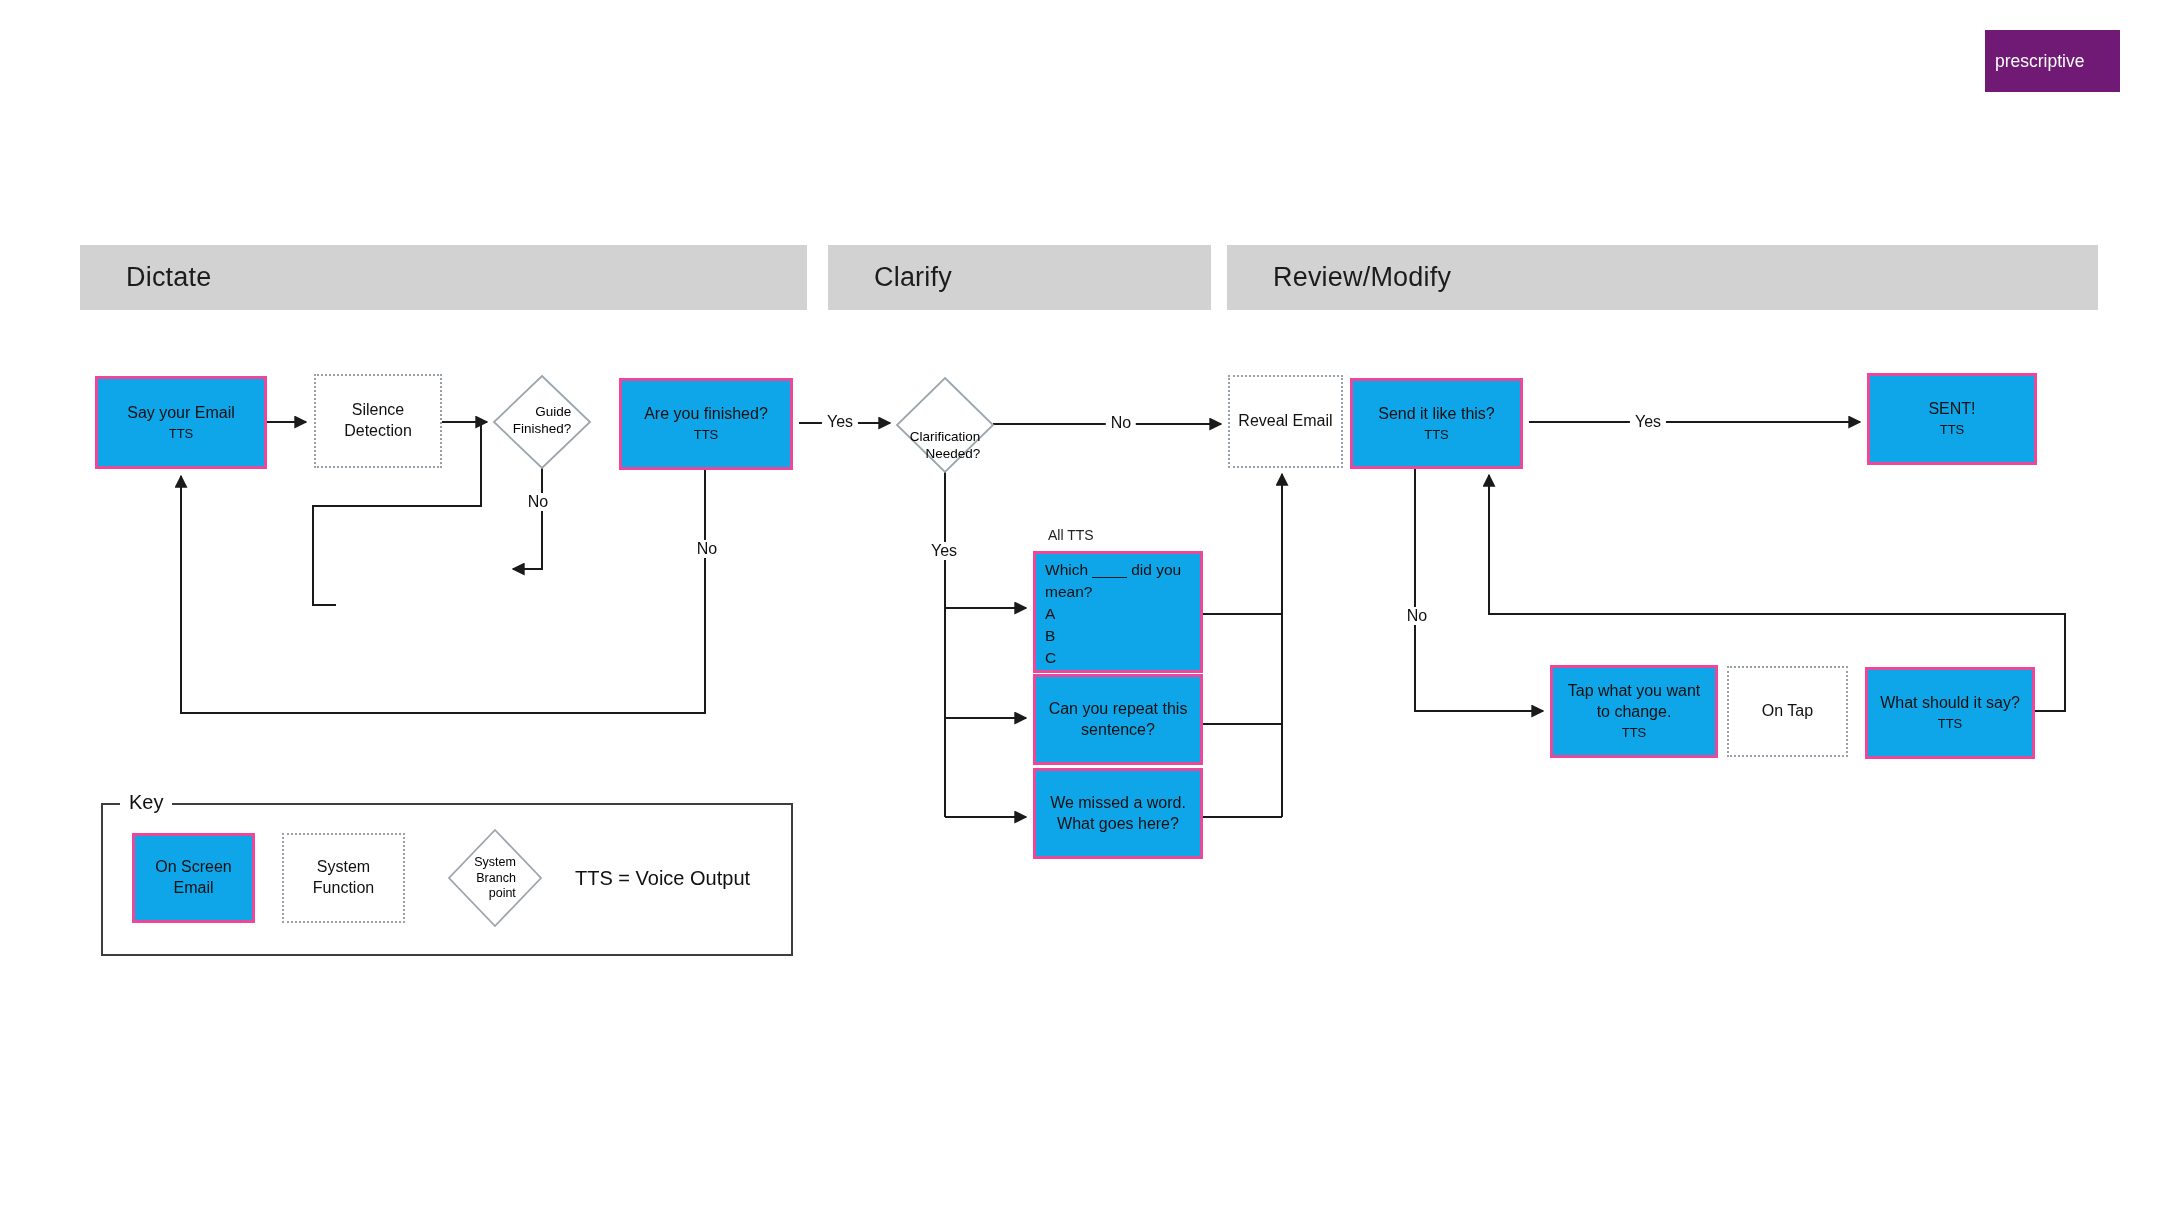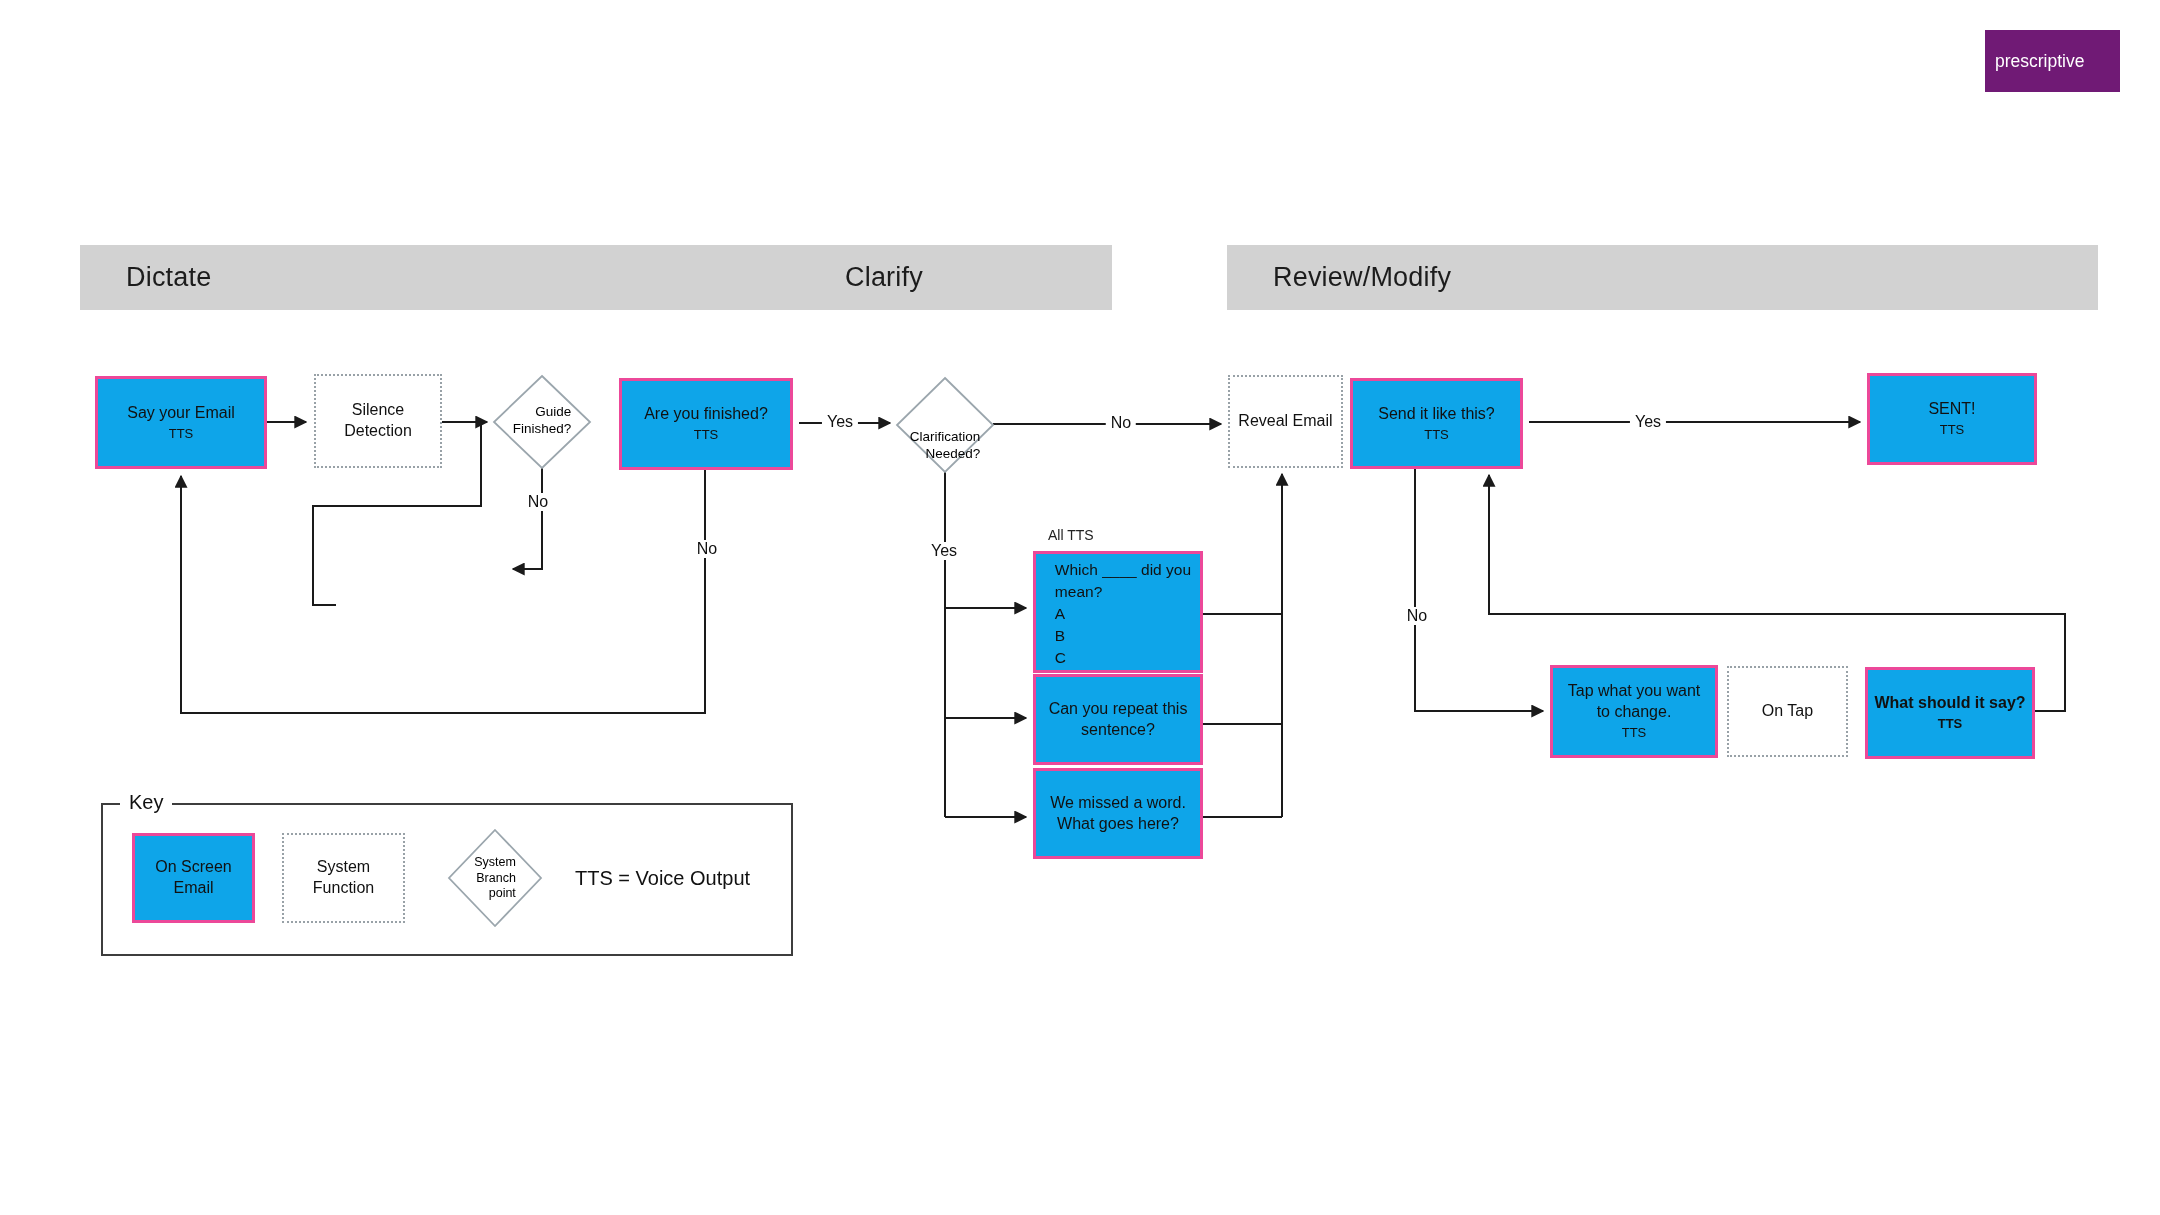--- a/index.html
+++ b/index.html
@@ -13,21 +13,21 @@
 
   .bar{position:absolute;top:245px;height:65px;background:#D2D2D2;display:flex;align-items:center;
        padding-left:46px;box-sizing:border-box;font-size:27px;color:#1c1c1c;letter-spacing:.2px;}
 
   .node{position:absolute;box-sizing:border-box;display:flex;flex-direction:column;
         justify-content:center;align-items:center;text-align:center;color:#111;}
   .solid{background:#0ea5e9;border:3px solid #ec4899;}
   .dotted{background:#ffffff;border:2px dotted #98A1A7;}
   .node-title{font-size:16px;line-height:1.3;white-space:pre-line;}
   .node-tts{font-size:13px;line-height:1.35;margin-top:1px;}
-  .align-left{justify-content:flex-start;align-items:flex-end;text-align:left;padding:5px 9px;}
+  .align-left{justify-content:flex-start;align-items:flex-start;text-align:left;padding:5px 9px;}
   .align-left .node-title{font-size:15.5px;line-height:1.42;}
 
   .dlabel{position:absolute;transform:translate(-50%,-50%);font-size:13.5px;line-height:1.25;
           text-align:right;color:#000000;white-space:pre-line;}
   .elabel{position:absolute;transform:translate(-50%,-50%);background:#ffffff;padding:0 5px;
           font-size:16px;color:#111;white-space:nowrap;}
   .flabel{position:absolute;font-size:14px;color:#222;white-space:nowrap;}
 
   .keybox{position:absolute;left:101px;top:803px;width:692px;height:153px;
           border:2px solid #3D3D3D;box-sizing:border-box;}
@@ -75,21 +75,21 @@
     <g fill="#ffffff" stroke="#9BA6AD" stroke-width="1.8">
       <polygon points="542,376 590,422 542,468 494,422"></polygon>
       <polygon points="945,378 993,425 945,472 897,425"></polygon>
       <polygon points="495,830 541,878 495,926 449,878"></polygon>
     </g>
   </svg>
 
   <div class="badge">prescriptive</div>
 
   <div class="bar" style="left:80px;width:727px;">Dictate</div>
-  <div class="bar" style="left:799px;width:313px;">Clarify</div>
+  <div class="bar" style="left:828px;width:383px;">Clarify</div>
   <div class="bar" style="left:1227px;width:871px;">Review/Modify</div>
 
   <div class="node solid" style="left:95px;top:376px;width:172px;height:93px;">
     <div class="node-title">Say your Email</div>
     <div class="node-tts">TTS</div>
   </div>
   <div class="node dotted" style="left:314px;top:374px;width:128px;height:94px;">
     <div class="node-title">Silence
 Detection</div>
   </div>
@@ -131,21 +131,21 @@
     <div class="node-tts">TTS</div>
   </div>
   <div class="node solid" style="left:1550px;top:665px;width:168px;height:93px;">
     <div class="node-title">Tap what you want
 to change.</div>
     <div class="node-tts">TTS</div>
   </div>
   <div class="node dotted" style="left:1727px;top:666px;width:121px;height:91px;">
     <div class="node-title">On Tap</div>
   </div>
-  <div class="node solid" style="left:1865px;top:667px;width:170px;height:92px;font-weight:bold;">
+  <div class="node solid" style="left:1865px;top:667px;width:170px;height:92px;">
     <div class="node-title">What should it say?</div>
     <div class="node-tts">TTS</div>
   </div>
 
   <div class="elabel" style="left:538px;top:502px;">No</div>
   <div class="elabel" style="left:707px;top:549px;">No</div>
   <div class="elabel" style="left:840px;top:422px;">Yes</div>
   <div class="elabel" style="left:1121px;top:423px;">No</div>
   <div class="elabel" style="left:944px;top:551px;">Yes</div>
   <div class="elabel" style="left:1648px;top:422px;">Yes</div>

